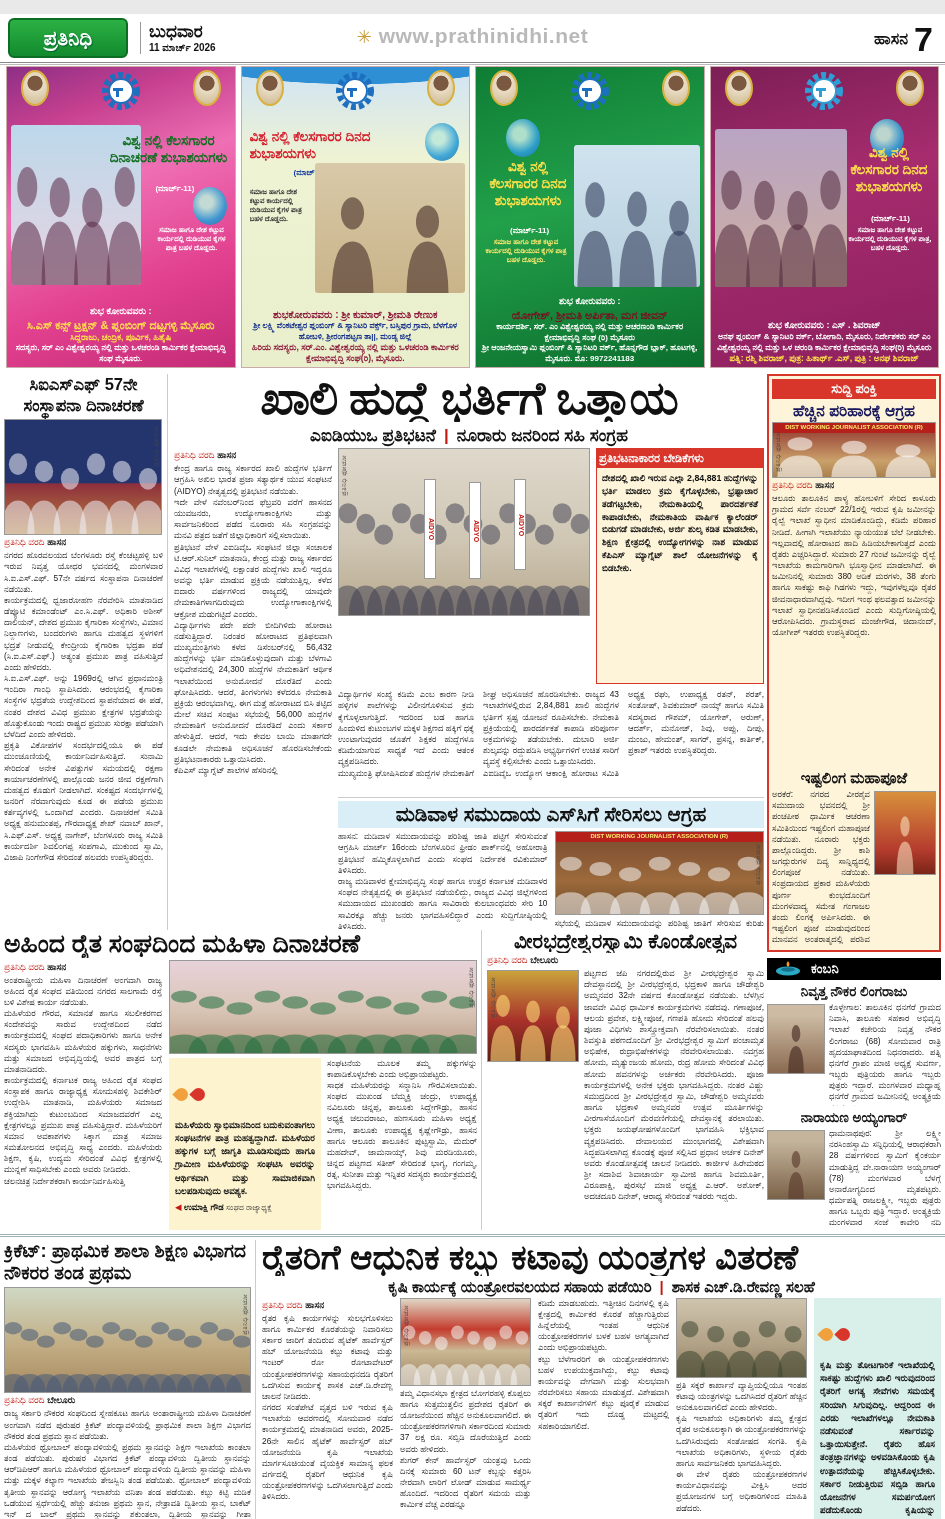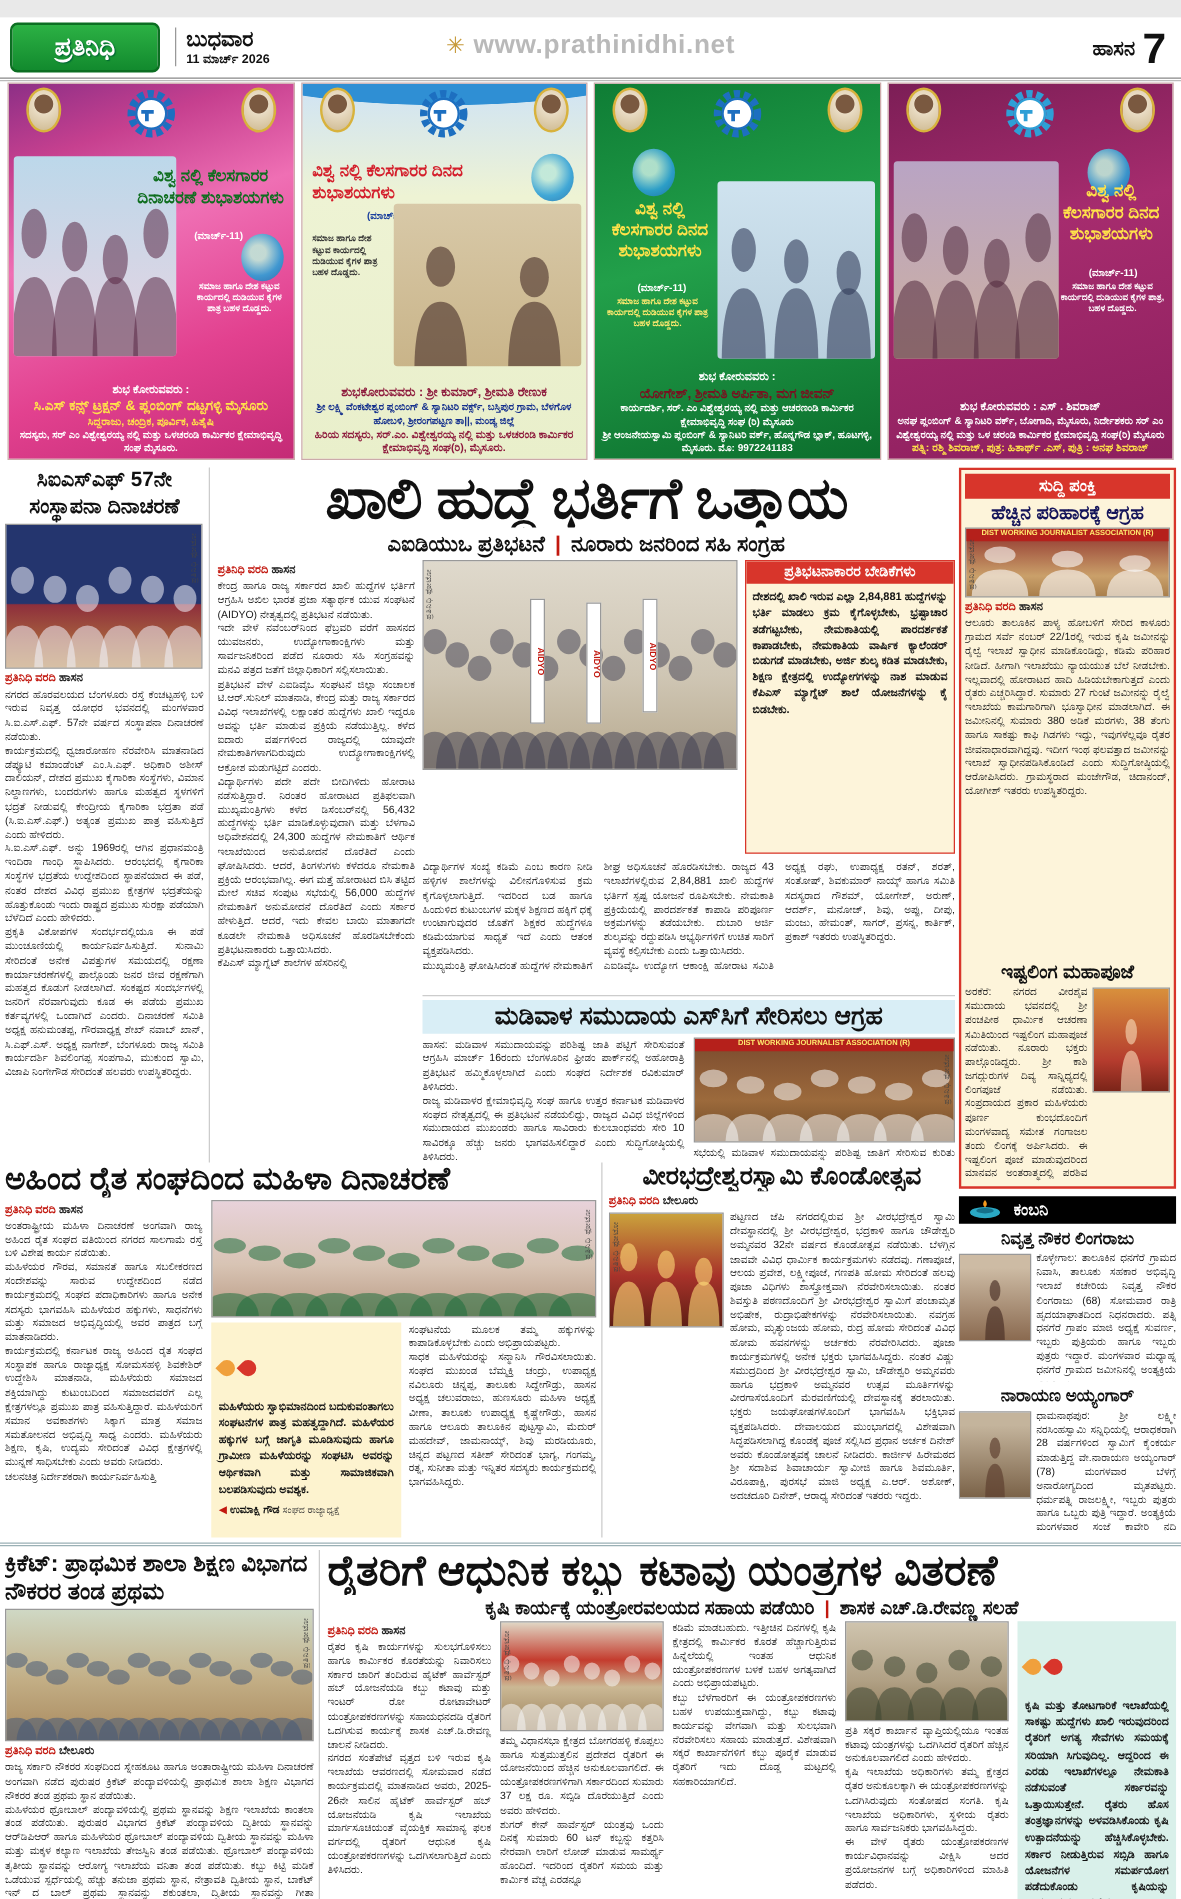--- a/index.html
+++ b/index.html
@@ -66,38 +66,38 @@
 .ad4 .tag{color:#fff;position:absolute;right:28px;top:146px}
 .ad4 .note{color:#fff;position:absolute;right:6px;top:158px;width:84px;text-align:center}
 .ad4 .ppl{left:4px;top:62px;width:132px;height:158px;background:linear-gradient(180deg,#b9a4c4,#cdb0a0)}
 .ad4 .bt .fl{color:#fff}
 .ad4 .bt .sml{color:#fff}
 .ad4 .bt .medl{color:#ffe24a}
 .drop{position:absolute;width:34px;height:38px;border-radius:50% 50% 50% 50%;background:radial-gradient(circle at 40% 40%,#bfe8d9 20%,#2e9fd6 60%,#1b6fae);opacity:.9}
 
 .txt{font-size:8.4px;line-height:1.33;text-align:justify;white-space:pre-line;overflow:hidden;color:#161616}
 .byline{font-size:9px;margin:2px 0 2px}
-.byline .src{color:#c2180f;font-weight:bold}
+.byline .src{color:#c2180f;font-weight:normal}
 .byline .loc{color:#222;font-weight:bold}
 .photo{position:relative;background:#ccc;overflow:hidden;border:1px solid #999}
 .pcred{position:absolute;writing-mode:vertical-rl;transform:rotate(180deg);font-size:6.5px;color:#444;letter-spacing:.5px}
 .banner{position:absolute;top:0;left:0;right:0;background:#b5201b;color:#ffe96f;font-size:6px;font-weight:bold;text-align:center;line-height:1.6;overflow:hidden;white-space:nowrap}
 
 .cisf{position:absolute;left:4px;top:360px;width:164px;height:556px;overflow:hidden;border-right:1px solid #ccc;padding-right:4px}
 .cisf h2{font-size:16.5px;line-height:1.25;text-align:center;font-weight:800;margin-bottom:4px}
 .mainart{position:absolute;left:174px;top:360px;width:590px;height:556px;overflow:hidden}
 .mainart h1{font-size:46px;font-weight:800;text-align:center;line-height:1.05;letter-spacing:-1px;overflow:hidden;white-space:nowrap}
 .kick{display:flex;justify-content:center;align-items:center;gap:8px;font-size:17px;font-weight:800;margin:4px 0 2px}
 .kick .sep{color:#c2180f;font-weight:800}
 .mrow{display:flex;gap:6px}
 .mcol1{width:158px;flex:none}
 .mright{flex:1;min-width:0}
 .prow{display:flex;gap:6px}
 .dem{width:168px;flex:none;border:1.5px solid #d8352b;background:#fdf4da;overflow:hidden}
-.dem .dh{background:#d8352b;color:#fff;font-weight:bold;font-size:11.5px;text-align:center;padding:3px 2px}
+.dem .dh{background:#d8352b;color:#fff;font-weight:bold;font-size:11.5px;padding:3px 2px}
 .dem .db{font-size:8.8px;font-weight:bold;line-height:1.45;padding:4px 5px;text-align:justify;white-space:pre-line}
 .below3{columns:3;column-gap:9px;margin-top:5px;height:102px}
 .madi{margin-top:6px;border-top:1px solid #ccc;padding-top:3px}
 .madi h3{background:#d9eef6;font-size:20px;font-weight:800;text-align:center;padding:2px 0;margin-bottom:3px;overflow:hidden;white-space:nowrap}
 .madirow{display:flex;gap:7px}
 .madirow .c{flex:1;min-width:0}
 
 .sidebar{position:absolute;left:767px;top:360px;width:174px;height:853px;overflow:hidden}
 .sudi{border:2px solid #d8352b;background:#fdf4da;padding:3px;overflow:hidden}
 .sudi .bar{background:#d8352b;color:#fff;font-weight:bold;font-size:13px;text-align:center;padding:2px 0}

